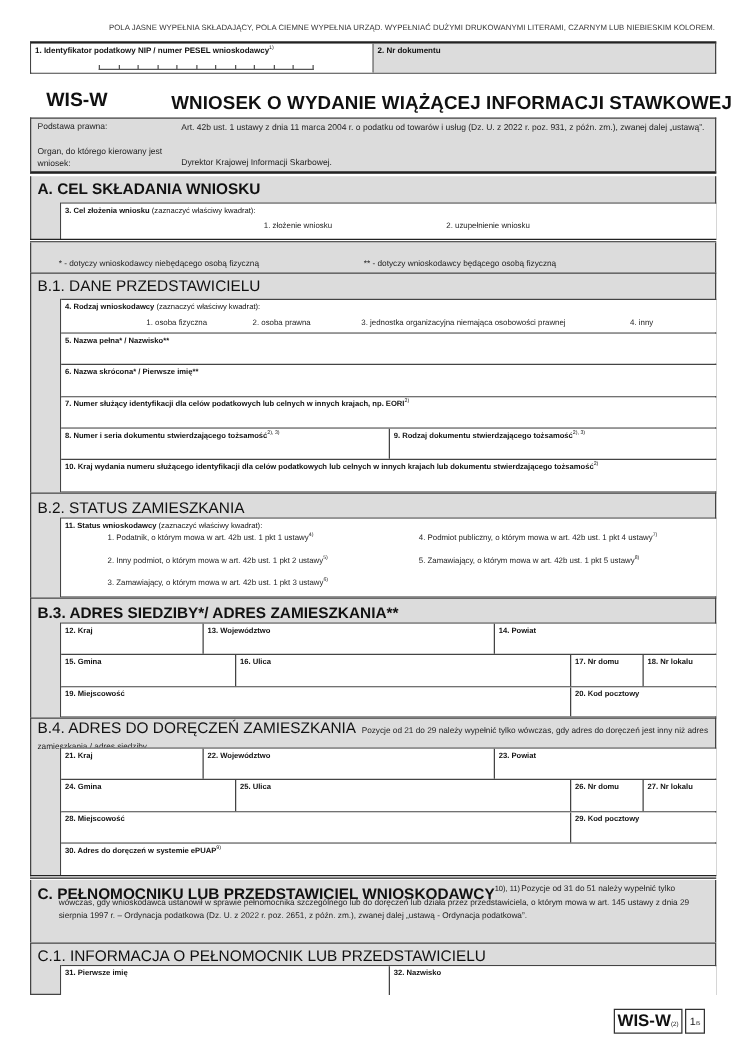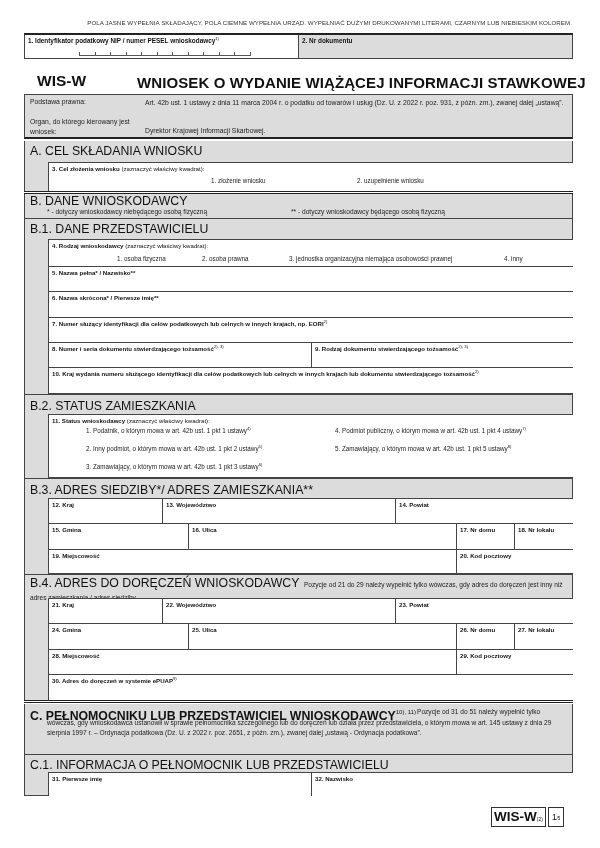--- a/index.html
+++ b/index.html
@@ -22,21 +22,21 @@
   .form-id { position: absolute; left: 37px; top: 72px; font-size: 15.5px; font-weight: bold; }
   .form-title { position: absolute; left: 137px; top: 74px; font-size: 15px; font-weight: bold; letter-spacing: 0.1px; }
 
   .legal { position: absolute; left: 24px; top: 94px; width: 549px; height: 45px; background: #dcdcdc; border: 1px solid #444; border-bottom: 2px solid #222; font-size: 6.8px; color: #222; }
   .legal .lbl1 { position: absolute; left: 5px; top: 3px; }
   .legal .val1 { position: absolute; left: 120px; top: 3px; width: 425px; line-height: 9px; }
   .legal .lbl2 { position: absolute; left: 5px; top: 22px; width: 100px; line-height: 10px; }
   .legal .val2 { position: absolute; left: 120px; top: 32px; }
 
   .section { position: absolute; left: 24px; width: 549px; background: #dcdcdc; border-left: 1px solid #444; border-right: 1px solid #444; }
-  .sec-title-bold { position: absolute; left: 5px; font-size: 12.3px; font-weight: normal; }
+  .sec-title-bold { position: absolute; left: 5px; font-size: 12.3px; font-weight: bold; }
   .sec-title-thin { position: absolute; left: 5px; font-size: 12.3px; font-weight: normal; }
   .sec-note { font-size: 6.6px; font-weight: normal; color: #222; }
 
   .dbl-line { position: absolute; left: 24px; width: 549px; height: 3px; border-top: 1px solid #222; border-bottom: 1px solid #222; }
 
   .field-grid { position: absolute; left: 48px; width: 524px; background: #fff; border-left: 1px solid #444; }
   .row { position: absolute; left: 0; width: 524px; border-top: 1px solid #444; }
   .cell { position: absolute; top: 0; height: 100%; border-left: 1px solid #444; font-size: 6.1px; font-weight: bold; padding: 2px 3px; color: #111; background: #fff; }
   .cell.first { border-left: none; }
   .cell .hint { font-weight: normal; }
@@ -94,21 +94,20 @@
       <span>3. Cel złożenia wniosku</span>
       <span class="hint">(zaznaczyć właściwy kwadrat):</span>
       <span class="opt" style="left:162px;top:14px;">1. złożenie wniosku</span>
       <span class="opt" style="left:308px;top:14px;">2. uzupełnienie wniosku</span>
     </div>
   </div>
 </div>
 <div class="dbl-line" style="top:191px;"></div>
 
 <div class="section" style="top:194px;height:24px;">
-  <div class="sec-title-bold" style="top:0px;">B. DANE WNIOSKODAWCY</div>
   <div class="sec-note" style="position:absolute;left:22px;top:14px;">* - dotyczy wnioskodawcy niebędącego osobą fizyczną</div>
   <div class="sec-note" style="position:absolute;left:266px;top:14px;">** - dotyczy wnioskodawcy będącego osobą fizyczną</div>
 </div>
 
 <div class="section" style="top:218px;height:176px;border-top:1px solid #444;">
   <div class="sec-title-thin" style="top:3px;">B.1. DANE PRZEDSTAWICIELU</div>
 </div>
 <div class="field-grid" style="top:239px;height:155px;">
   <div class="row" style="top:0;height:27px;">
     <div class="cell first" style="left:0;width:524px;">
@@ -161,21 +160,21 @@
       <span class="opt" style="left:37px;top:12px;"><span>1. Podatnik, o którym mowa w art. 42b ust. 1 pkt 1 ustawy</span><sup>4)</sup></span>
       <span class="opt" style="left:37px;top:30px;"><span>2. Inny podmiot, o którym mowa w art. 42b ust. 1 pkt 2 ustawy</span><sup>5)</sup></span>
       <span class="opt" style="left:37px;top:48px;"><span>3. Zamawiający, o którym mowa w art. 42b ust. 1 pkt 3 ustawy</span><sup>6)</sup></span>
       <span class="opt" style="left:286px;top:12px;"><span>4. Podmiot publiczny, o którym mowa w art. 42b ust. 1 pkt 4 ustawy</span><sup>7)</sup></span>
       <span class="opt" style="left:286px;top:30px;"><span>5. Zamawiający, o którym mowa w art. 42b ust. 1 pkt 5 ustawy</span><sup>8)</sup></span>
     </div>
   </div>
 </div>
 
 <div class="section" style="top:478px;height:96px;border-top:1px solid #444;">
-  <div class="sec-title-thin" style="top:4px;">B.3. ADRES SIEDZIBY*/ ADRES ZAMIESZKANIA**</div>
+  <div class="sec-title-thin" style="top:4px;font-weight:bold;">B.3. ADRES SIEDZIBY*/ ADRES ZAMIESZKANIA**</div>
 </div>
 <div class="field-grid" style="top:498px;height:76px;">
   <div class="row" style="top:0;height:25px;">
     <div class="cell first" style="left:0;width:113px;"><span>12. Kraj</span></div>
     <div class="cell" style="left:113px;width:233px;"><span>13. Województwo</span></div>
     <div class="cell" style="left:346px;width:178px;"><span>14. Powiat</span></div>
   </div>
   <div class="row" style="top:25px;height:26px;">
     <div class="cell first" style="left:0;width:139px;"><span>15. Gmina</span></div>
     <div class="cell" style="left:139px;width:268px;"><span>16. Ulica</span></div>
@@ -183,21 +182,21 @@
     <div class="cell" style="left:465px;width:59px;"><span>18. Nr lokalu</span></div>
   </div>
   <div class="row" style="top:51px;height:25px;border-bottom:1px solid #444;">
     <div class="cell first" style="left:0;width:407px;"><span>19. Miejscowość</span></div>
     <div class="cell" style="left:407px;width:117px;"><span>20. Kod pocztowy</span></div>
   </div>
 </div>
 
 <div class="section" style="top:574px;height:127px;border-top:1px solid #444;">
   <div style="position:absolute;left:5px;top:2px;width:540px;line-height:10px;">
-    <span style="font-size:12.3px;">B.4. ADRES DO DORĘCZEŃ WNIOSKODAWCY</span>
+    <span style="font-size:12.3px;">B.4. ADRES DO DORĘCZEŃ ZAMIESZKANIA</span>
     <span class="sec-note">Pozycje od 21 do 29 należy wypełnić tylko wówczas, gdy adres do doręczeń jest inny niż adres zamieszkania / adres siedziby.</span>
   </div>
 </div>
 <div class="field-grid" style="top:598px;height:102px;">
   <div class="row" style="top:0;height:25px;">
     <div class="cell first" style="left:0;width:113px;"><span>21. Kraj</span></div>
     <div class="cell" style="left:113px;width:233px;"><span>22. Województwo</span></div>
     <div class="cell" style="left:346px;width:178px;"><span>23. Powiat</span></div>
   </div>
   <div class="row" style="top:25px;height:26px;">

